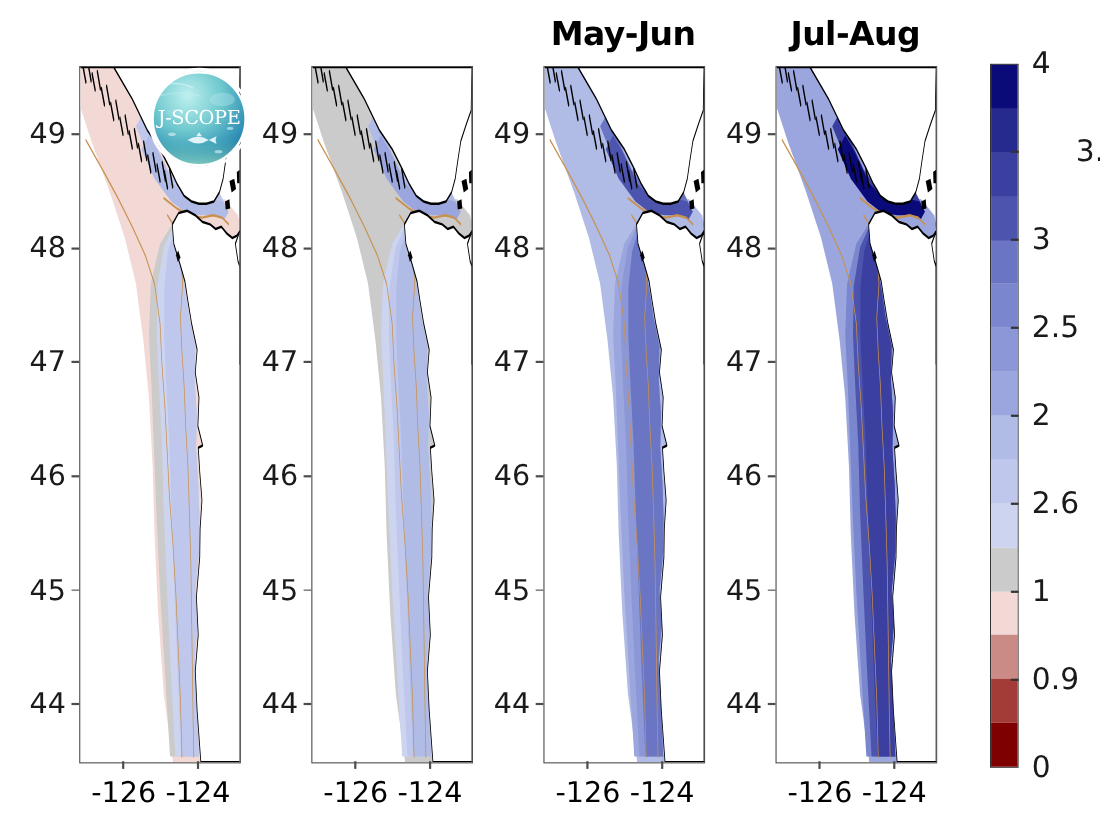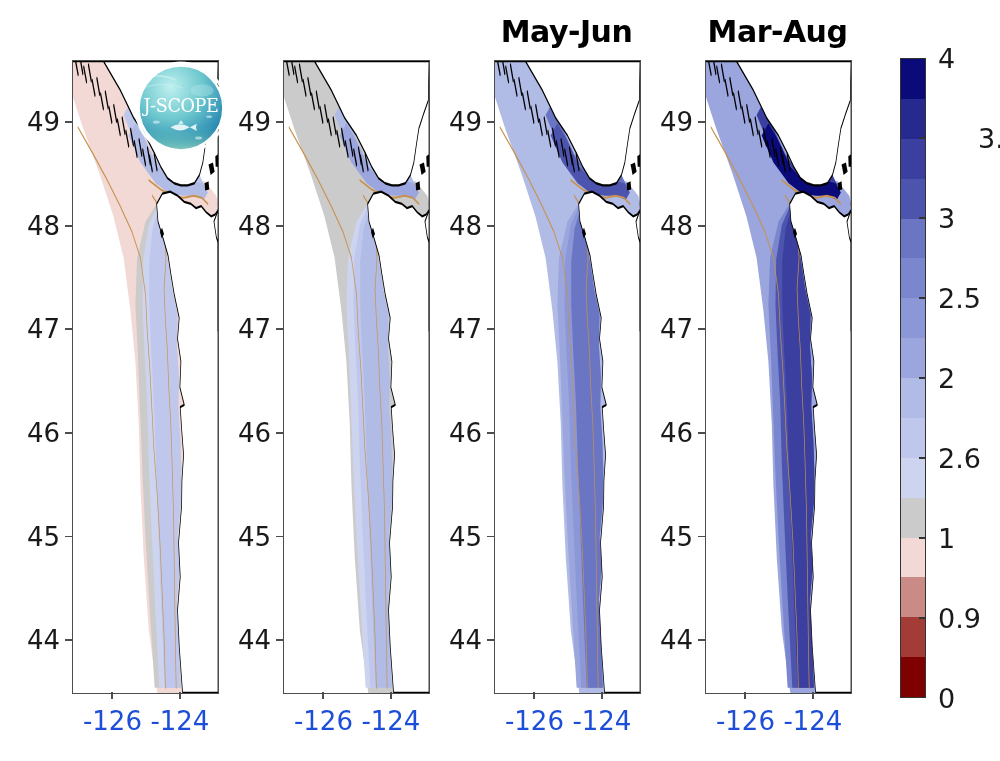--- a/index.html
+++ b/index.html
@@ -20,21 +20,21 @@
     position:absolute;border:1.6px solid #4d4d4d;
     background:#ffffff;overflow:hidden;
   }
   .mapsvg{position:absolute;left:0;top:0;width:100%;height:100%;display:block;}
 
   .ytick-label{
     position:absolute;text-align:right;font-size:26px;color:#1a1a1a;
     transform:translateY(-50%);white-space:nowrap;
   }
   .xtick-label{
-    position:absolute;text-align:center;font-size:26px;color:#1d4ed8;
+    position:absolute;text-align:center;font-size:26px;color:#000000;
     white-space:nowrap;transform:translateX(-50%);
   }
   .tickmark{position:absolute;background:#4d4d4d;}
   .tick-y{width:7px;height:1.8px;}
   .tick-x{height:7px;width:1.8px;}
 
   
   #cbar-wrap{position:absolute;}
   #cbar{
     position:absolute;left:0;top:0;width:100%;height:100%;
@@ -227,21 +227,21 @@
       <div class="tickmark tick-y" style="left: 487px; top: 535.59px;"></div>
       <div class="ytick-label" style="left: 416px; width: 66px; top: 536.59px;">45</div>
       <div class="tickmark tick-y" style="left: 487px; top: 639.197px;"></div>
       <div class="ytick-label" style="left: 416px; width: 66px; top: 640.197px;">44</div>
       <div class="tickmark tick-x" style="left: 533.465px; top: 692px;"></div>
       <div class="xtick-label" style="left: 534.465px; top: 706px;">-126</div>
       <div class="tickmark tick-x" style="left: 600.907px; top: 692px;"></div>
       <div class="xtick-label" style="left: 601.907px; top: 706px;">-124</div>
     </div>
   <div class="panel" id="panel3" style="left: 0px; top: 0px; width: 1000px; height: 761px;">
-      <div class="panel-title" style="left: 705px; width: 145px; top: 14px;">Mar-Aug</div>
+      <div class="panel-title" style="left: 705px; width: 145px; top: 14px;">Jul-Aug</div>
       <div class="axes" style="left: 705px; top: 60px; width: 145px; height: 632px;">
         <svg viewBox="0 0 430 610" preserveAspectRatio="none" class="mapsvg">
           <polygon points="0.0,0.0 90.0,0.0 140.0,28.0 180.0,55.0 215.0,72.0 240.0,88.0 260.0,102.0 280.0,113.0 300.0,118.0 320.0,120.0 340.0,120.0 365.0,116.0 390.0,116.0 410.0,124.0 425.0,130.0 430.0,138.0 425.0,148.0 415.0,160.0 420.0,175.0 434.0,190.0 440.0,210.0 442.0,232.0 434.0,252.0 425.0,260.0 422.0,280.0 410.0,305.0 390.0,330.0 365.0,332.0 346.0,334.0 334.0,355.0 340.0,380.0 336.0,405.0 334.0,430.0 326.0,465.0 330.0,498.0 324.0,530.0 328.0,565.0 336.0,610.0 250.0,610.0 225.0,550.0 210.0,480.0 200.0,410.0 195.0,350.0 185.0,290.0 170.0,240.0 150.0,190.0 120.0,150.0 80.0,110.0 30.0,65.0 0.0,35.0" fill="#9aa6dd" stroke="none"></polygon>
           <polygon points="248.0,138.0 215.0,155.0 190.0,190.0 185.0,235.0 192.0,280.0 198.0,330.0 205.0,390.0 215.0,460.0 228.0,530.0 242.0,605.0 320.0,605.0 314.0,560.0 308.0,520.0 316.0,490.0 310.0,460.0 320.0,425.0 321.0,395.0 318.0,365.0 312.0,334.0 314.0,305.0 308.0,275.0 310.0,245.0 294.0,220.0 284.0,198.0 272.0,175.0 254.0,156.0" fill="#7a86cd" stroke="none"></polygon>
           <polygon points="250.0,140.0 225.0,158.0 208.0,192.0 206.0,235.0 212.0,280.0 220.0,330.0 225.0,390.0 234.0,460.0 244.0,530.0 256.0,605.0 320.0,605.0 314.0,560.0 308.0,520.0 316.0,490.0 310.0,460.0 320.0,425.0 321.0,395.0 318.0,365.0 312.0,334.0 314.0,305.0 308.0,275.0 310.0,245.0 294.0,220.0 284.0,198.0 272.0,175.0 256.0,158.0" fill="#4d54ad" stroke="none"></polygon>
           <polygon points="254.0,142.0 236.0,162.0 226.0,194.0 226.0,235.0 232.0,280.0 240.0,330.0 246.0,390.0 254.0,460.0 262.0,530.0 272.0,605.0 320.0,605.0 314.0,560.0 308.0,520.0 316.0,490.0 310.0,460.0 320.0,425.0 321.0,395.0 318.0,365.0 312.0,334.0 314.0,305.0 308.0,275.0 310.0,245.0 294.0,220.0 284.0,198.0 272.0,175.0 258.0,160.0" fill="#3a3fa0" stroke="none"></polygon>
           <polygon points="190.0,58.0 235.0,90.0 275.0,108.0 315.0,112.0 350.0,110.0 375.0,110.0 390.0,120.0 370.0,124.0 335.0,122.0 290.0,120.0 240.0,108.0 190.0,84.0 150.0,52.0 170.0,40.0" fill="#3a3fa0" stroke="none"></polygon>
           <polygon points="210.0,74.0 250.0,102.0 290.0,116.0 325.0,118.0 360.0,116.0 385.0,118.0 400.0,127.0 388.0,134.0 360.0,130.0 325.0,130.0 285.0,128.0 245.0,118.0 200.0,98.0 165.0,72.0 185.0,60.0" fill="#0a0a78" stroke="none"></polygon>
           <polyline points="15.0,64.0 60.0,90.0 100.0,114.0 140.0,140.0 175.0,165.0 200.0,190.0 215.0,225.0 220.0,260.0 228.0,298.0 234.0,336.0 240.0,375.0 250.0,420.0 258.0,465.0 264.0,510.0 270.0,555.0 274.0,605.0" fill="none" stroke="#c8914f" stroke-width="2" stroke-linejoin="round" stroke-linecap="round"></polyline>
           <polyline points="235.0,130.0 258.0,142.0 270.0,162.0 276.0,190.0 270.0,220.0 274.0,250.0 280.0,280.0 284.0,315.0 290.0,350.0 294.0,390.0 298.0,435.0 300.0,480.0 302.0,525.0 304.0,570.0 306.0,605.0" fill="none" stroke="#c8914f" stroke-width="2" stroke-linejoin="round" stroke-linecap="round"></polyline>

